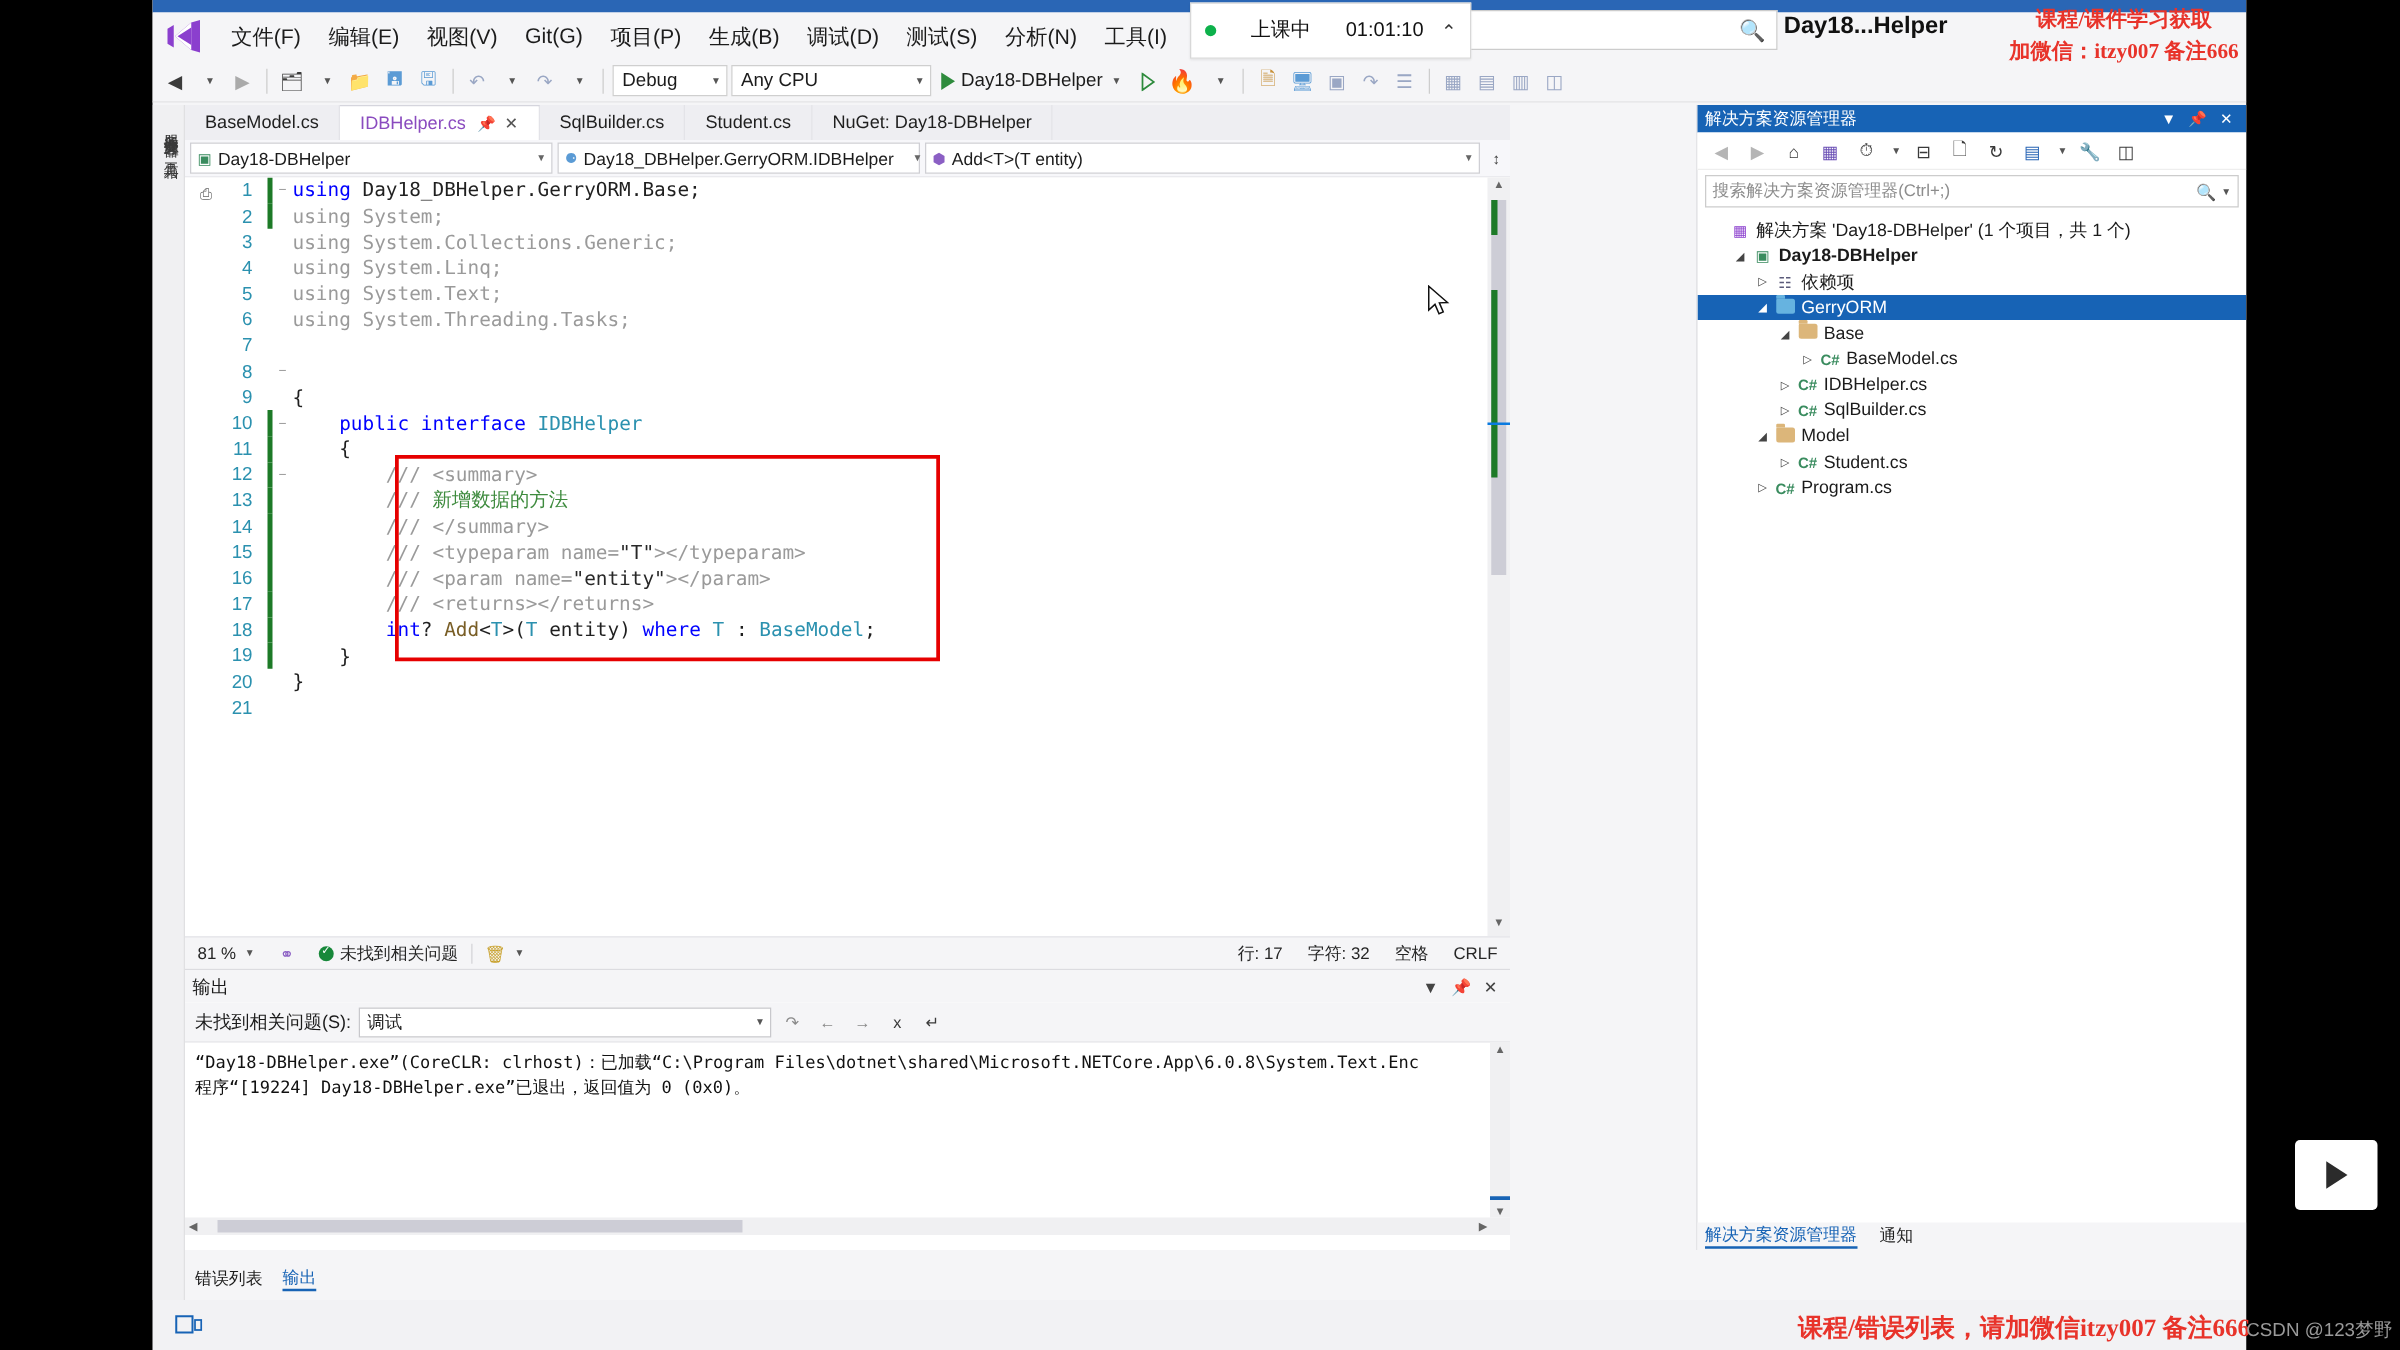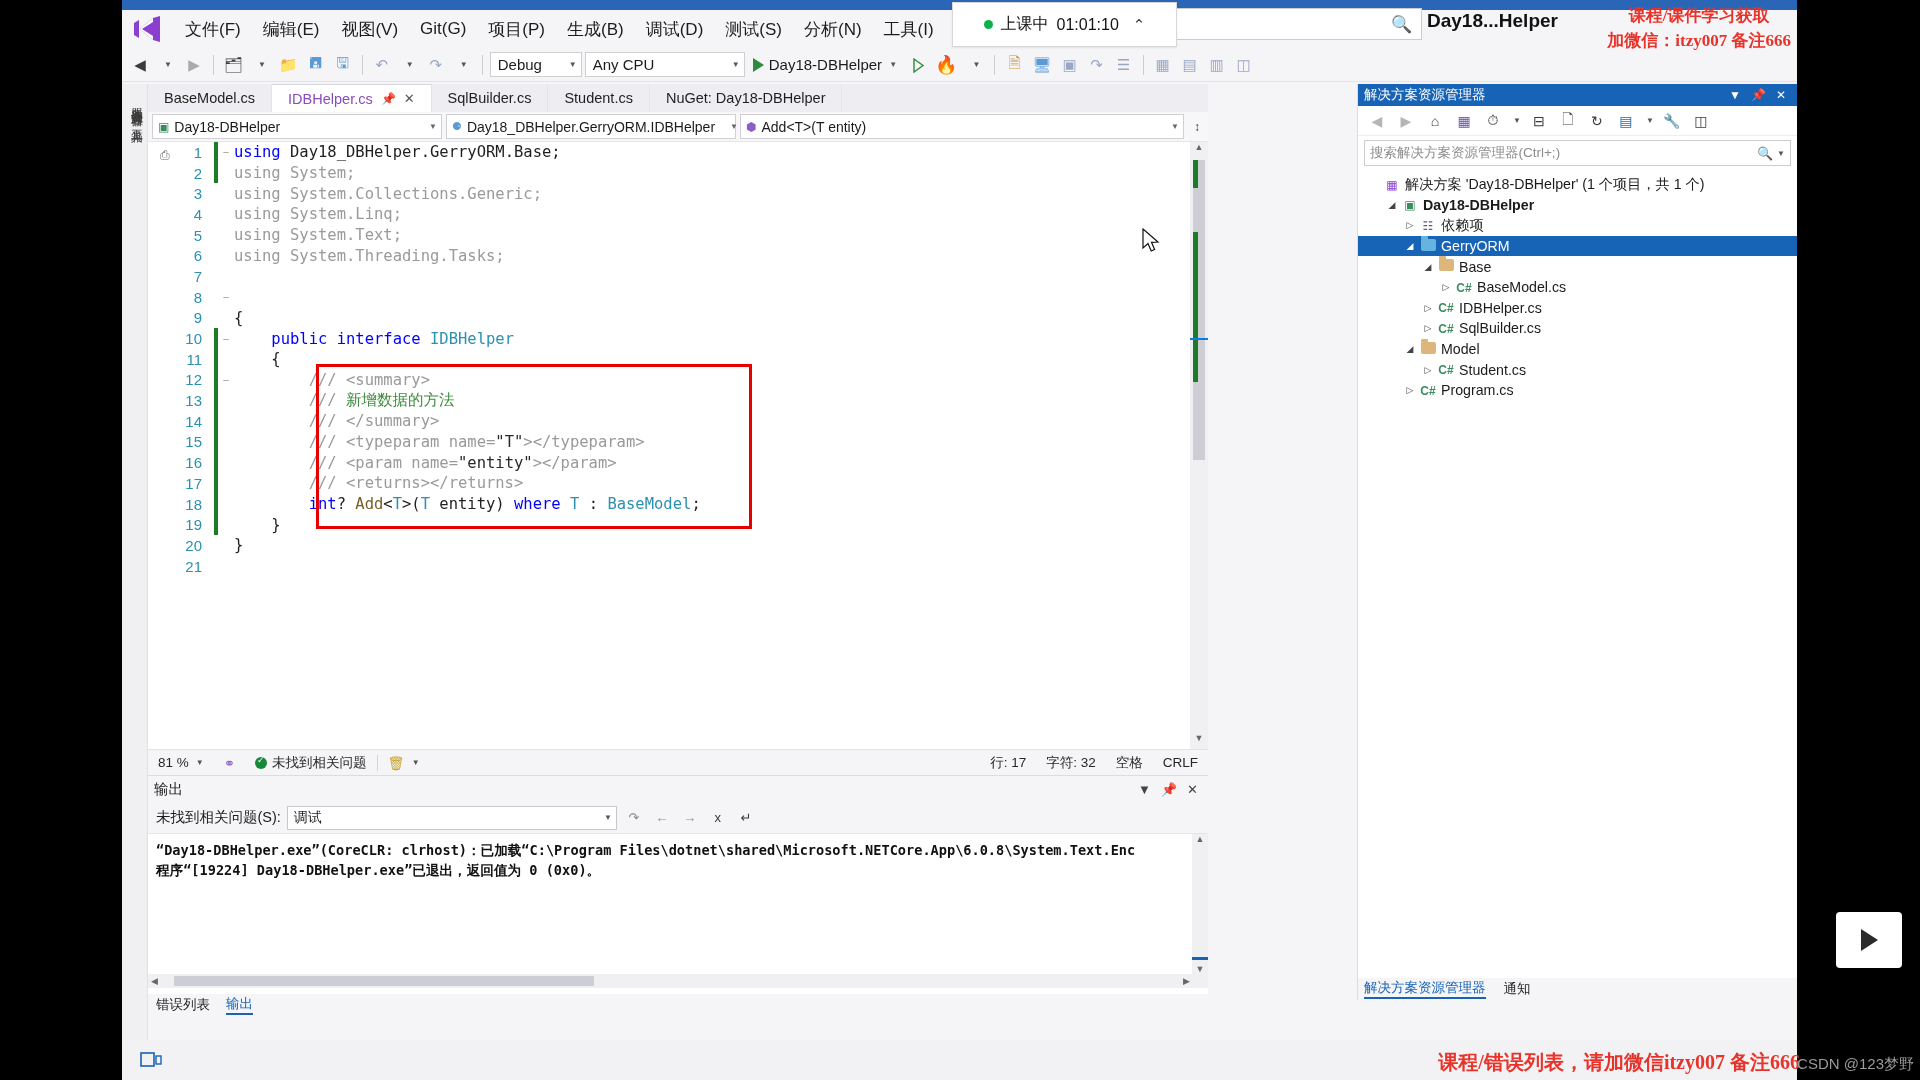--- a/index.html
+++ b/index.html
@@ -19,21 +19,21 @@
   
   .titlebar { position:absolute; left:0; top:0; width:100%; height:10px; background:#2a66b5; }
   .menubar { position:absolute; left:0; top:10px; width:100%; height:38px; background:#f5f5f7; display:flex; align-items:center; }
   .vslogo { width:34px; height:28px; margin-left:10px; margin-right:8px; position:relative; flex:0 0 auto;}
   .vslogo svg { display:block; }
   .menuitem { padding:4px 11px; font-size:17px; color:#1c1c1c; white-space:nowrap; cursor:default; font-family:"Liberation Sans",sans-serif;}
 
   
   .recpill { position:absolute; left:830px; top:2px; width:225px; height:45px; background:#fff; border:1px solid #d8d8d8; display:flex; align-items:center; justify-content:center; gap:8px; z-index:30; box-shadow:0 1px 2px rgba(0,0,0,.08); }
   .recdot { width:9px; height:9px; border-radius:50%; background:#0db14b; flex:0 0 auto;}
-  .rectext { font-size:16px; color:#111; }
+  .rectext { font-size:16px; color:#111;margin-left:20px; }
   .recchev { font-size:15px; color:#333; margin-left:6px; }
 
   
   .qsearch { position:absolute; left:940px; top:8px; width:360px; height:32px; background:#fff; border:1px solid #ccc; display:flex; align-items:center; padding:0 8px; z-index:5;}
   .qsearch .ph { font-size:16px; color:#8a8a8a; flex:1; }
   .qsearch .mag { font-size:17px; color:#444; }
 
   .wintitle { position:absolute; left:1305px; top:10px; font-size:19px; font-weight:bold; color:#111; z-index:6;}
 
   
@@ -110,26 +110,26 @@
   
   #output { position:absolute; left:26px; width:1060px; bottom:40px; height:225px; background:#fff; border-top:1px solid #dcdce0;}
   .ohead { height:26px; display:flex; align-items:center; background:#f5f5f7; font-size:14.5px; padding:0 6px; }
   .ohead .otitle { font-weight:normal; color:#1b1b1b; }
   .ohead .oicons { margin-left:auto; display:flex; gap:10px; align-items:center; color:#444; font-size:13px; padding-right:4px;}
   .otoolbar { height:32px; display:flex; align-items:center; gap:6px; padding:0 8px; background:#f5f5f7; border-bottom:1px solid #e6e6ea;}
   .otoolbar .olab { font-size:14.5px; color:#1b1b1b; }
   .osel { width:330px; height:24px; background:#fff; border:1px solid #c8c8cc; display:flex; align-items:center; padding:0 4px 0 6px; font-size:14px;}
   .osel .oarr { margin-left:auto; font-size:8px; color:#555;}
   .obtn { width:22px;height:22px; display:flex; align-items:center; justify-content:center; font-size:13px; color:#8a8a8a;}
-  .obody { position:absolute; left:0; right:0; top:58px; bottom:30px; padding:6px 8px; font-family:"DejaVu Sans Mono", monospace; font-size:13.6px; color:#111; overflow:hidden; line-height:1.5;font-weight:bold;}
+  .obody { position:absolute; left:0; right:0; top:58px; bottom:30px; padding:6px 8px; font-family:"DejaVu Sans Mono", monospace; font-size:13.6px; color:#111; overflow:hidden; line-height:1.5;}
   .ohscroll { position:absolute; left:0; right:0; bottom:12px; height:14px; background:#f0f0f2; display:flex; align-items:center;}
   .ohscroll .hthumb { height:10px; background:#cdcdd6; margin-left:16px;}
   .ovscroll { position:absolute; right:0; top:58px; bottom:26px; width:16px; background:#f0f0f2;}
 
-  .obottomtabs { position:absolute; left:26px; bottom:24px; width:1060px; height:22px; display:flex; align-items:center; gap:16px; font-size:13.5px; padding-left:8px; background:#f5f5f7;}
+  .obottomtabs { position:absolute; left:26px; bottom:6px; width:1060px; height:22px; display:flex; align-items:center; gap:16px; font-size:13.5px; padding-left:8px; background:#f5f5f7;}
   .obottomtabs .ot { color:#1b1b1b; }
   .obottomtabs .ot.sel { color:#1763b5; border-bottom:2px solid #1763b5; }
 
   
   #solex { position:absolute; right:0; top:84px; width:440px; bottom:40px; background:#fff; border-left:1px solid #dcdce0;}
   .sehead { height:22px; background:#1763b5; color:#fff; display:flex; align-items:center; font-size:13.5px; padding:0 6px; }
   .sehead .setitle { flex:1; }
   .sehead .seic { padding:0 5px; font-size:12px; }
   .setools { height:30px; display:flex; align-items:center; gap:7px; padding:0 8px; background:#fff; color:#3a3a3a; font-size:14px; border-bottom:1px solid #eee;}
   .setools .ti { display:flex;align-items:center;justify-content:center;width:22px;height:22px;}

